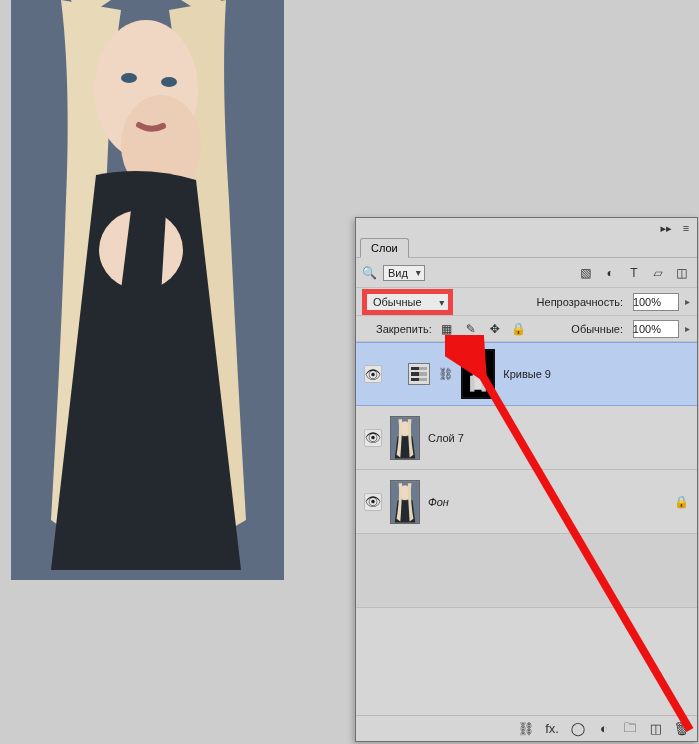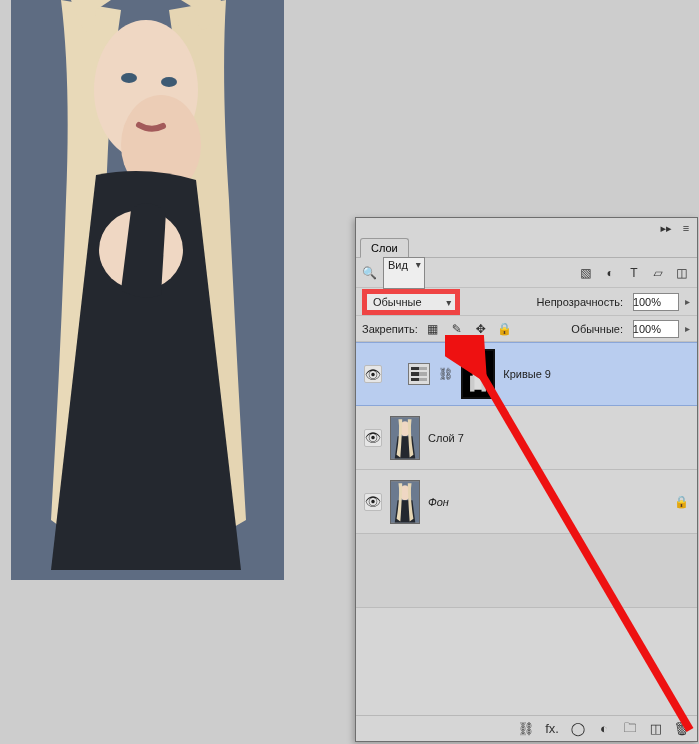--- a/index.html
+++ b/index.html
@@ -13,35 +13,35 @@
            background: #d6d6d6; border: 1px solid #6e6e6e; box-shadow: -2px 2px 6px rgba(0,0,0,.25); }
 
   .panel-tabbar { height: 40px; background: #d6d6d6; border-bottom: 1px solid #b0b0b0; position: relative; display:flex; align-items:flex-end;}
   .tab { font-size: 11px; padding: 3px 10px 3px 10px; background:#d6d6d6; border:1px solid #9a9a9a; border-bottom:1px solid #d6d6d6;
          border-radius: 3px 3px 0 0; margin-left:4px; position:relative; top:1px; cursor:default;}
   .tabbar-right { position:absolute; right:4px; top:3px; display:flex; gap:6px; }
   .tabbar-btn { width: 14px; height: 14px; font-size:11px; color:#333; display:flex; align-items:center; justify-content:center; cursor:pointer;}
 
   .panel-row { display:flex; align-items:center; padding: 4px 6px; border-bottom: 1px solid #c0c0c0; font-size: 11px; color:#222; gap:6px;}
   .filter-row { height: 30px; }
-  .mini-select { background:#eee; border:1px solid #888; font-size:11px; padding:1px 16px 17px 4px; position:relative; cursor:pointer;}
+  .mini-select { background:#eee; border:1px solid #888; font-size:11px; padding:1px 16px 1px 4px; position:relative; cursor:pointer;}
   .mini-select::after { content:"▾"; position:absolute; right:3px; top:1px; font-size:10px; color:#444;}
   .search-icon { font-size:12px; }
 
   .icon-btn { width:18px; height:18px; display:inline-flex; align-items:center; justify-content:center; font-size:12px; color:#333; cursor:pointer; }
   .row-spacer { flex:1; }
 
   .blend-row { height: 28px; }
   .wide-select { flex:1; max-width:170px; background:#eaeaea; border:5px solid #ef4444; font-size:11px; padding:2px 18px 2px 6px; position:relative; cursor:pointer;}
   .wide-select::after { content:"▾"; position:absolute; right:4px; top:3px; font-size:10px; color:#444;}
   .pct-field { width:46px; height:18px; background:#fff; border:1px solid #888; font-size:11px; text-align:right; padding-right:17px;
                display:inline-flex; align-items:center; justify-content:flex-end; position:relative;}
   .pct-field::after { content:"▸"; position:absolute; right:-12px; top:2px; font-size:10px; color:#555;}
   .pct-wrap { display:flex; align-items:center; gap:2px; margin-left:4px; }
-  .label { font-size:11px; color:#222; }
+  .label { font-size:11px; color:#222;margin-left:14px; }
 
   .lock-row { height: 26px; }
 
   .layers-list { background:#d6d6d6; }
   .layer { display:flex; align-items:center; height:64px; border-bottom:1px solid #bcbcbc; padding:0 8px; gap:8px; font-size:11px; color:#222; cursor:pointer;}
   .layer.selected { background:#b9cdef; border-top:1px solid #8aa6d8; border-bottom:1px solid #8aa6d8;}
   .vis { width:18px; height:18px; display:flex; align-items:center; justify-content:center; border:1px solid #bbb; border-radius:2px; font-size:13px; background:#e6e6e6;}
   .thumb { width:30px; height:44px; border:1px solid #666; background:#888; flex-shrink:0; overflow:hidden; }
   .thumb svg { width:100%; height:100%; display:block;}
   .mask { width:34px; height:50px; border:2px solid #111; background:#000; flex-shrink:0; overflow:hidden; position:relative;}

